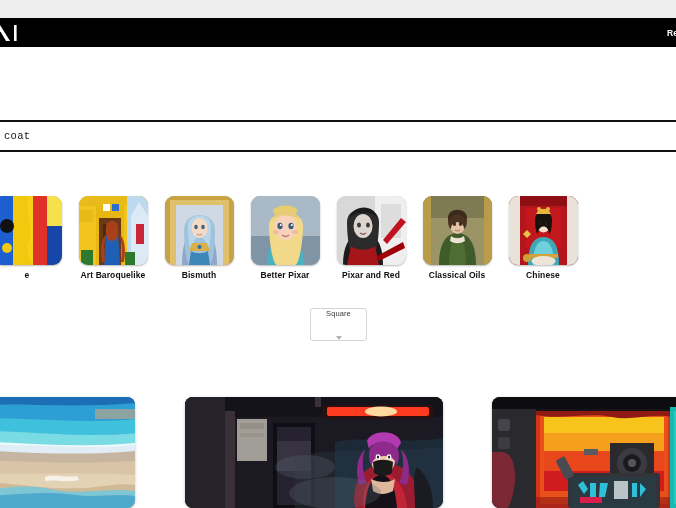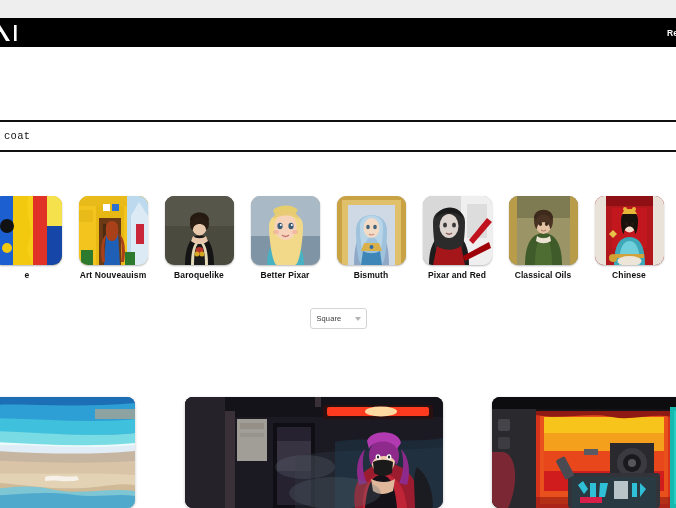--- a/index.html
+++ b/index.html
@@ -79,25 +79,26 @@
     white-space:nowrap; letter-spacing:.1px;
     font-family:"Liberation Sans", sans-serif;
   }
 
   
   .ratio-row {
     position:absolute; left:0; top:308px; width:676px;
     display:flex; justify-content:center;
   }
   .ratio-select {
-    width:57px; height:21px;
+    width:57px; height:33px;
     border:1px solid #d4d4d4; border-radius:3px;
     background:#ffffff;
     display:flex; align-items:center; justify-content:space-between;
     padding:0 5px 0 6px;
+    flex-direction:column;
   }
   .ratio-value {
     font-size:7.5px; color:#3c3c3c; letter-spacing:.1px;
     font-family:"Liberation Sans", sans-serif;
   }
   .chev { width:0;height:0;border-left:3.5px solid transparent;border-right:3.5px solid transparent;border-top:4px solid #b4b4b4; }
 
   
   .results {
     position:absolute; left:0; top:397px; width:676px; height:111px;
@@ -172,41 +173,43 @@
           <rect x="0" y="14" width="14" height="12" fill="#e9bb18"></rect>
           <path d="M27 36 c0 -8 12 -8 12 0 l2 33 h-16z" fill="#1f5fb5"></path>
           <ellipse cx="33" cy="33" rx="5.5" ry="6.5" fill="#f0c9a8"></ellipse>
           <path d="M27 31 c0 -8 12 -8 12 0 c1 10 -2 14 -6 14 c-4 0 -7 -4 -6 -14z" fill="#a8411a"></path>
           <path d="M28 38 c-3 6 -3 18 -2 28 h-3 c-2 -12 -1 -24 5 -28z" fill="#a8411a"></path>
           <path d="M40 38 c3 6 3 18 2 28 h3 c2 -12 1 -24 -5 -28z" fill="#a8411a"></path>
           <rect x="2" y="54" width="12" height="15" fill="#2d7a2e"></rect>
           <rect x="46" y="56" width="10" height="13" fill="#2d7a2e"></rect>
         </svg>
       </div>
-      <div class="style-label">Art Nouveauism</div>
-    </div>
-
-    <div class="style-item">
-      <div class="style-thumb">
-        <svg viewBox="0 0 69 69" preserveAspectRatio="none">
-          <rect width="69" height="69" fill="#4a4a3f"></rect>
-          <rect width="69" height="30" fill="#56564a"></rect>
-          <path d="M20 69 c0 -22 8 -30 14.5 -30 c6.5 0 14.5 8 14.5 30z" fill="#141414"></path>
-          <path d="M26 69 c0 -18 4 -24 8.5 -24 c4.5 0 8.5 6 8.5 24z" fill="#e4d9b8"></path>
-          <path d="M29 69 c0 -16 3 -22 5.5 -22 c2.5 0 5.5 6 5.5 22z" fill="#1a1a1a"></path>
-          <ellipse cx="34.5" cy="30" rx="7.5" ry="9.5" fill="#e8c8ad"></ellipse>
-          <path d="M25 27 c0 -12 19 -12 19 0 c0 5 -2 7 -3 7 c0 -8 -13 -8 -13 0 c-1 0 -3 -2 -3 -7z" fill="#2a1d12"></path>
-          <path d="M25 24 c0 -10 19 -10 19 0 l-2 2 c-2 -7 -13 -7 -15 0z" fill="#241a10"></path>
-          <path d="M28 40 c3 3 10 3 13 0 l2 5 c-4 4 -13 4 -17 0z" fill="#e8c8ad"></path>
-          <circle cx="34.5" cy="55" r="4" fill="#b5342c"></circle>
-          <circle cx="32" cy="58" r="2.5" fill="#d4a820"></circle>
-          <circle cx="37" cy="58" r="2.5" fill="#d4a820"></circle>
-        </svg>
-      </div>
-      <div class="style-label">Baroquelike</div>
+      <div class="style-label">Art Baroquelike</div>
+    </div>
+
+
+    <div class="style-item">
+      <div class="style-thumb">
+        <svg viewBox="0 0 69 69" preserveAspectRatio="none">
+          <rect width="69" height="69" fill="#c9a243"></rect>
+          <rect x="5" y="4" width="59" height="65" fill="#e0c06a"></rect>
+          <rect x="11" y="9" width="47" height="60" fill="#cfd9e6"></rect>
+          <path d="M17 69 c0 -26 7 -36 17.5 -36 c10.5 0 17.5 10 17.5 36z" fill="#8fa8c8"></path>
+          <path d="M19 34 c0 -20 31 -20 31 0 c0 20 -3 35 -6 35 h-19 c-3 0 -6 -15 -6 -35z" fill="#9fc3dd"></path>
+          <path d="M23 30 c0 -14 23 -14 23 0 c0 14 -2 26 -4 26 c1 -20 -15 -20 -15 0 c-2 0 -4 -12 -4 -26z" fill="#b8d6e8"></path>
+          <ellipse cx="34.5" cy="32" rx="8" ry="10" fill="#f3dbc6"></ellipse>
+          <ellipse cx="31" cy="31" rx="1.8" ry="2.2" fill="#44647c"></ellipse>
+          <ellipse cx="38" cy="31" rx="1.8" ry="2.2" fill="#44647c"></ellipse>
+          <path d="M32 38 q2.5 2 5 0" stroke="#c28c7e" stroke-width="1.1" fill="none"></path>
+          <path d="M27 47 h15 l3 8 h-21z" fill="#d9b14a"></path>
+          <circle cx="34.5" cy="51" r="2" fill="#2f6aa8"></circle>
+          <path d="M26 55 c5 3 12 3 17 0 l2 14 h-21z" fill="#3f86b8"></path>
+        </svg>
+      </div>
+      <div class="style-label">Bismuth</div>
     </div>
 
     <div class="style-item">
       <div class="style-thumb">
         <svg viewBox="0 0 69 69" preserveAspectRatio="none">
           <rect width="69" height="69" fill="#a9bac6"></rect>
           <rect y="40" width="69" height="29" fill="#7f95a5"></rect>
           <path d="M16 69 c0 -20 8 -26 18 -26 c10 0 19 6 19 26z" fill="#49b2c2"></path>
           <path d="M18 30 c0 -18 34 -18 34 0 c0 16 -4 39 -8 39 h-18 c-4 0 -8 -23 -8 -39z" fill="#f2d98a"></path>
           <ellipse cx="34.5" cy="31" rx="11" ry="13" fill="#f7d3bb"></ellipse>
@@ -215,41 +218,20 @@
           <ellipse cx="40" cy="30" rx="2.6" ry="3.2" fill="#3b5d78"></ellipse>
           <circle cx="29.8" cy="29" r="1" fill="#fff"></circle>
           <circle cx="40.8" cy="29" r="1" fill="#fff"></circle>
           <ellipse cx="25" cy="36" rx="3" ry="2" fill="#f0a79a" opacity=".6"></ellipse>
           <ellipse cx="44" cy="36" rx="3" ry="2" fill="#f0a79a" opacity=".6"></ellipse>
           <path d="M31 39 q3.5 3 7 0" stroke="#c4786c" stroke-width="1.4" fill="none"></path>
           <path d="M22 14 c6 -6 20 -6 25 0 l-3 4 c-5 -5 -15 -5 -20 1z" fill="#e6cd6e"></path>
         </svg>
       </div>
       <div class="style-label">Better Pixar</div>
-    </div>
-
-    <div class="style-item">
-      <div class="style-thumb">
-        <svg viewBox="0 0 69 69" preserveAspectRatio="none">
-          <rect width="69" height="69" fill="#c9a243"></rect>
-          <rect x="5" y="4" width="59" height="65" fill="#e0c06a"></rect>
-          <rect x="11" y="9" width="47" height="60" fill="#cfd9e6"></rect>
-          <path d="M17 69 c0 -26 7 -36 17.5 -36 c10.5 0 17.5 10 17.5 36z" fill="#8fa8c8"></path>
-          <path d="M19 34 c0 -20 31 -20 31 0 c0 20 -3 35 -6 35 h-19 c-3 0 -6 -15 -6 -35z" fill="#9fc3dd"></path>
-          <path d="M23 30 c0 -14 23 -14 23 0 c0 14 -2 26 -4 26 c1 -20 -15 -20 -15 0 c-2 0 -4 -12 -4 -26z" fill="#b8d6e8"></path>
-          <ellipse cx="34.5" cy="32" rx="8" ry="10" fill="#f3dbc6"></ellipse>
-          <ellipse cx="31" cy="31" rx="1.8" ry="2.2" fill="#44647c"></ellipse>
-          <ellipse cx="38" cy="31" rx="1.8" ry="2.2" fill="#44647c"></ellipse>
-          <path d="M32 38 q2.5 2 5 0" stroke="#c28c7e" stroke-width="1.1" fill="none"></path>
-          <path d="M27 47 h15 l3 8 h-21z" fill="#d9b14a"></path>
-          <circle cx="34.5" cy="51" r="2" fill="#2f6aa8"></circle>
-          <path d="M26 55 c5 3 12 3 17 0 l2 14 h-21z" fill="#3f86b8"></path>
-        </svg>
-      </div>
-      <div class="style-label">Bismuth</div>
     </div>
 
     <div class="style-item">
       <div class="style-thumb">
         <svg viewBox="0 0 69 69" preserveAspectRatio="none">
           <rect width="69" height="69" fill="#d8d8d8"></rect>
           <rect x="38" width="31" height="69" fill="#efefef"></rect>
           <rect x="44" y="8" width="20" height="34" fill="#ddd"></rect>
           <path d="M6 69 c0 -24 10 -32 20 -32 c11 0 20 8 20 32z" fill="#1c1c1c"></path>
           <path d="M10 26 c0 -18 32 -18 32 0 c0 22 -5 43 -9 43 h-14 c-4 0 -9 -21 -9 -43z" fill="#2b2b2b"></path>

